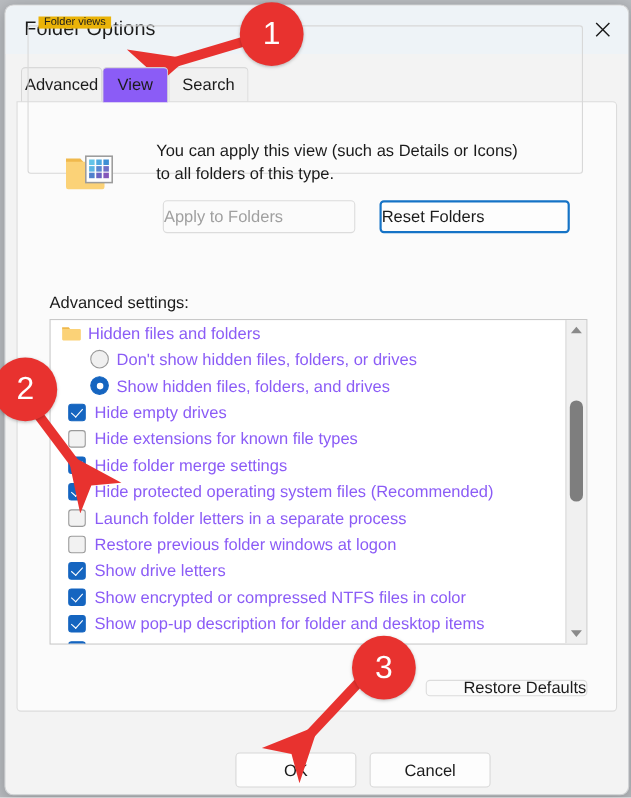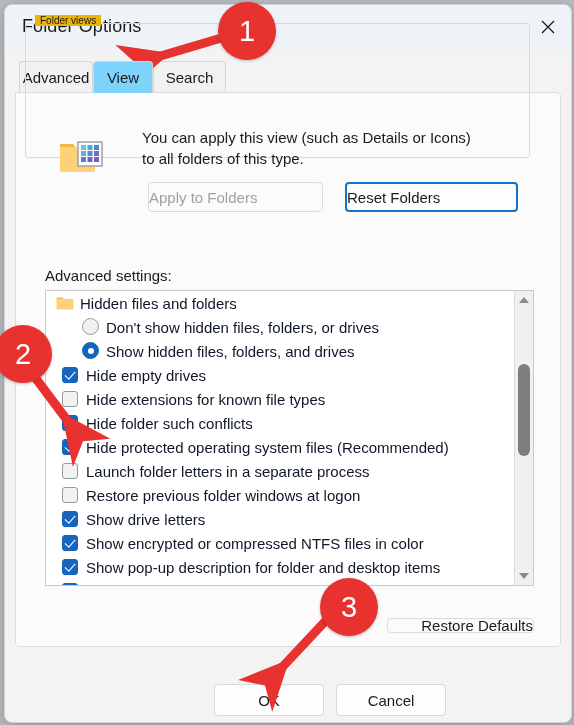--- a/index.html
+++ b/index.html
@@ -78,21 +78,21 @@
     border-top-right-radius: 4px;
     background: #f1f1f1;
     color: #1b1b1b;
     font-size: 15px;
     display: flex;
     align-items: center;
     justify-content: center;
     cursor: pointer;
   }
   .tab.selected {
-    background: #7dd3fc;
+    background: #8b5cf6;
     border-color: #d6d6d6;
     z-index: 3;
   }
   #tab-general { left: 14px;  width: 74px; }
   #tab-view    { left: 88px;  width: 60px; }
   #tab-search  { left: 148px; width: 73px; }
 
   
   #tabpage {
     position: absolute;
@@ -194,21 +194,21 @@
     left: 0;
     top: 0;
     width: 470px;
   }
   .adv-row {
     position: relative;
     height: 24px;
     display: flex;
     align-items: center;
     font-size: 15px;
-    color: #0f172a;
+    color: #8b5cf6;
     white-space: nowrap;
     cursor: default;
   }
   .adv-row.header   { padding-left: 34px; }
   .adv-row.checkbox { padding-left: 40px; }
   .adv-row.radio    { padding-left: 60px; }
 
   .hdr-folder-icon {
     position: absolute;
     left: 10px;
@@ -448,21 +448,21 @@
         <div class="adv-row checkbox">
           <span class="cb on"></span>
           <span>Hide empty drives</span>
         </div>
         <div class="adv-row checkbox">
           <span class="cb"></span>
           <span>Hide extensions for known file types</span>
         </div>
         <div class="adv-row checkbox">
           <span class="cb on"></span>
-          <span>Hide folder such conflicts</span>
+          <span>Hide folder merge settings</span>
         </div>
         <div class="adv-row checkbox">
           <span class="cb on"></span>
           <span>Hide protected operating system files (Recommended)</span>
         </div>
         <div class="adv-row checkbox">
           <span class="cb"></span>
           <span>Launch folder letters in a separate process</span>
         </div>
         <div class="adv-row checkbox">

